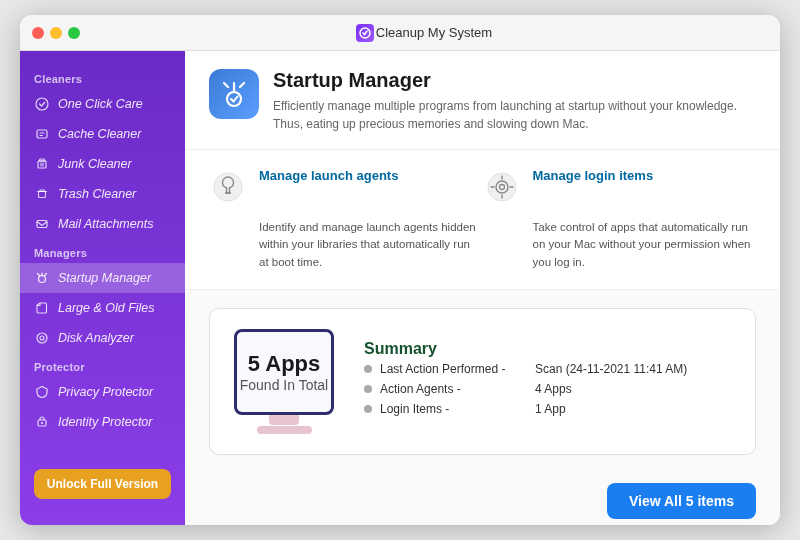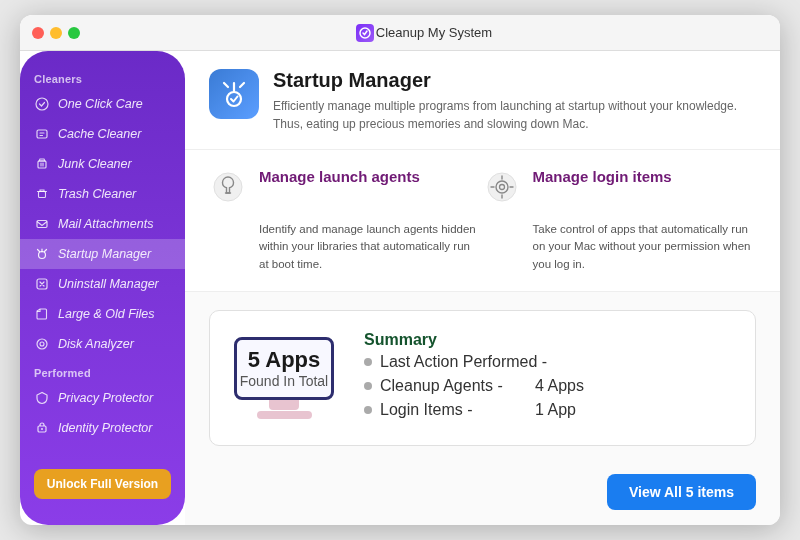--- a/index.html
+++ b/index.html
@@ -68,21 +68,20 @@
       flex: 1;
       overflow: hidden;
     }
     .sidebar {
       width: 165px;
       background: linear-gradient(180deg, #6b2ac7 0%, #7c35d8 50%, #8b3de8 100%);
       padding: 14px 0;
       display: flex;
       flex-direction: column;
       flex-shrink: 0;
-      border-radius: 28px;
     }
     .sidebar-section-label {
       font-size: 11px;
       font-weight: 600;
       color: rgba(255,255,255,0.7);
       padding: 8px 14px 4px;
       text-transform: none;
       letter-spacing: 0.2px;
     }
     .sidebar-item {
@@ -178,23 +177,23 @@
     }
     .feature-icon {
       width: 38px;
       height: 38px;
       flex-shrink: 0;
       display: flex;
       align-items: center;
       justify-content: center;
     }
     .feature-text h3 {
-      font-size: 15px;
+      font-size: 13px;
       font-weight: 700;
-      color: #701a75;
+      color: #0369a1;
       margin-bottom: 4px;
     }
     .feature-text p {
       font-size: 11.5px;
       color: #555;
       line-height: 1.5;
       margin-top: 36px;
     }
     .summary-section {
       padding: 18px 24px;
@@ -210,21 +209,21 @@
       gap: 30px;
     }
     .monitor-graphic {
       display: flex;
       flex-direction: column;
       align-items: center;
       flex-shrink: 0;
     }
     .monitor-screen {
       width: 100px;
-      height: 63px;
+      height: 86px;
       border: 3px solid #2d2d6e;
       border-radius: 8px;
       background: #f8f8ff;
       display: flex;
       flex-direction: column;
       align-items: center;
       justify-content: center;
     }
     .monitor-count {
       font-size: 22px;
@@ -255,21 +254,21 @@
     .summary-details h2 {
       font-size: 16px;
       font-weight: 700;
       color: #14532d;
       margin-bottom: 4px;
     }
     .summary-row {
       display: flex;
       align-items: center;
       margin-bottom: 6px;
-      font-size: 16px;
+      font-size: 12px;
     }
     .summary-dot {
       width: 8px;
       height: 8px;
       border-radius: 50%;
       background: #aaa;
       margin-right: 8px;
       flex-shrink: 0;
     }
     .summary-key {
@@ -369,40 +368,32 @@
       <div class="sidebar-item">
         <div class="sidebar-item-icon">
           <svg width="14" height="14" viewBox="0 0 14 14" fill="none">
             <rect x="2" y="3.5" width="10" height="7" rx="1.2" stroke="rgba(255,255,255,0.8)" stroke-width="1.2"></rect>
             <path d="M2 4.5l5 4 5-4" stroke="rgba(255,255,255,0.8)" stroke-width="1.1"></path>
           </svg>
         </div>
         <span>Mail Attachments</span>
       </div>
 
+      <div class="sidebar-section-label">Managers</div>
 
       <div class="sidebar-item active">
         <div class="sidebar-item-icon">
           <svg width="14" height="14" viewBox="0 0 14 14" fill="none">
             <path d="M7 2v3M4.5 4.5L2.5 2.5M9.5 4.5l2-2" stroke="rgba(255,255,255,0.9)" stroke-width="1.2" stroke-linecap="round"></path>
             <circle cx="7" cy="8" r="3.5" stroke="rgba(255,255,255,0.9)" stroke-width="1.2"></circle>
           </svg>
         </div>
         <span>Startup Manager</span>
       </div>
 
-      <div class="sidebar-item">
-        <div class="sidebar-item-icon">
-          <svg width="14" height="14" viewBox="0 0 14 14" fill="none">
-            <rect x="2" y="2" width="10" height="10" rx="2" stroke="rgba(255,255,255,0.8)" stroke-width="1.2"></rect>
-            <path d="M5 5l4 4M9 5l-4 4" stroke="rgba(255,255,255,0.8)" stroke-width="1.2" stroke-linecap="round"></path>
-          </svg>
-        </div>
-        <span>Uninstall Manager</span>
-      </div>
 
       <div class="sidebar-item">
         <div class="sidebar-item-icon">
           <svg width="14" height="14" viewBox="0 0 14 14" fill="none">
             <path d="M2 11V4l3-2h5.5a1 1 0 011 1v8a1 1 0 01-1 1H3a1 1 0 01-1-1z" stroke="rgba(255,255,255,0.8)" stroke-width="1.1"></path>
             <path d="M2 4.5h3V2" stroke="rgba(255,255,255,0.8)" stroke-width="1.1"></path>
           </svg>
         </div>
         <span>Large &amp; Old Files</span>
       </div>
@@ -410,21 +401,21 @@
       <div class="sidebar-item">
         <div class="sidebar-item-icon">
           <svg width="14" height="14" viewBox="0 0 14 14" fill="none">
             <circle cx="7" cy="7" r="5" stroke="rgba(255,255,255,0.8)" stroke-width="1.2"></circle>
             <circle cx="7" cy="7" r="2" stroke="rgba(255,255,255,0.8)" stroke-width="1.1"></circle>
           </svg>
         </div>
         <span>Disk Analyzer</span>
       </div>
 
-      <div class="sidebar-section-label">Performed</div>
+      <div class="sidebar-section-label">Protector</div>
 
       <div class="sidebar-item">
         <div class="sidebar-item-icon">
           <svg width="14" height="14" viewBox="0 0 14 14" fill="none">
             <path d="M7 1.5L2 4v3c0 2.8 2.1 5.1 5 5.5 2.9-.4 5-2.7 5-5.5V4L7 1.5z" stroke="rgba(255,255,255,0.8)" stroke-width="1.2"></path>
           </svg>
         </div>
         <span>Privacy Protector</span>
       </div>
 
@@ -500,24 +491,25 @@
             </div>
             <div class="monitor-stand"></div>
             <div class="monitor-base"></div>
           </div>
 
           <div class="summary-details">
             <h2>Summary</h2>
             <div class="summary-row">
               <div class="summary-dot"></div>
               <span class="summary-key">Last Action Performed -</span>
+              <span class="summary-value">Scan (24-11-2021 11:41 AM)</span>
             </div>
             <div class="summary-row">
               <div class="summary-dot"></div>
-              <span class="summary-key">Cleanup Agents -</span>
+              <span class="summary-key">Action Agents -</span>
               <span class="summary-value">4 Apps</span>
             </div>
             <div class="summary-row">
               <div class="summary-dot"></div>
               <span class="summary-key">Login Items -</span>
               <span class="summary-value">1 App</span>
             </div>
           </div>
         </div>
       </div>

